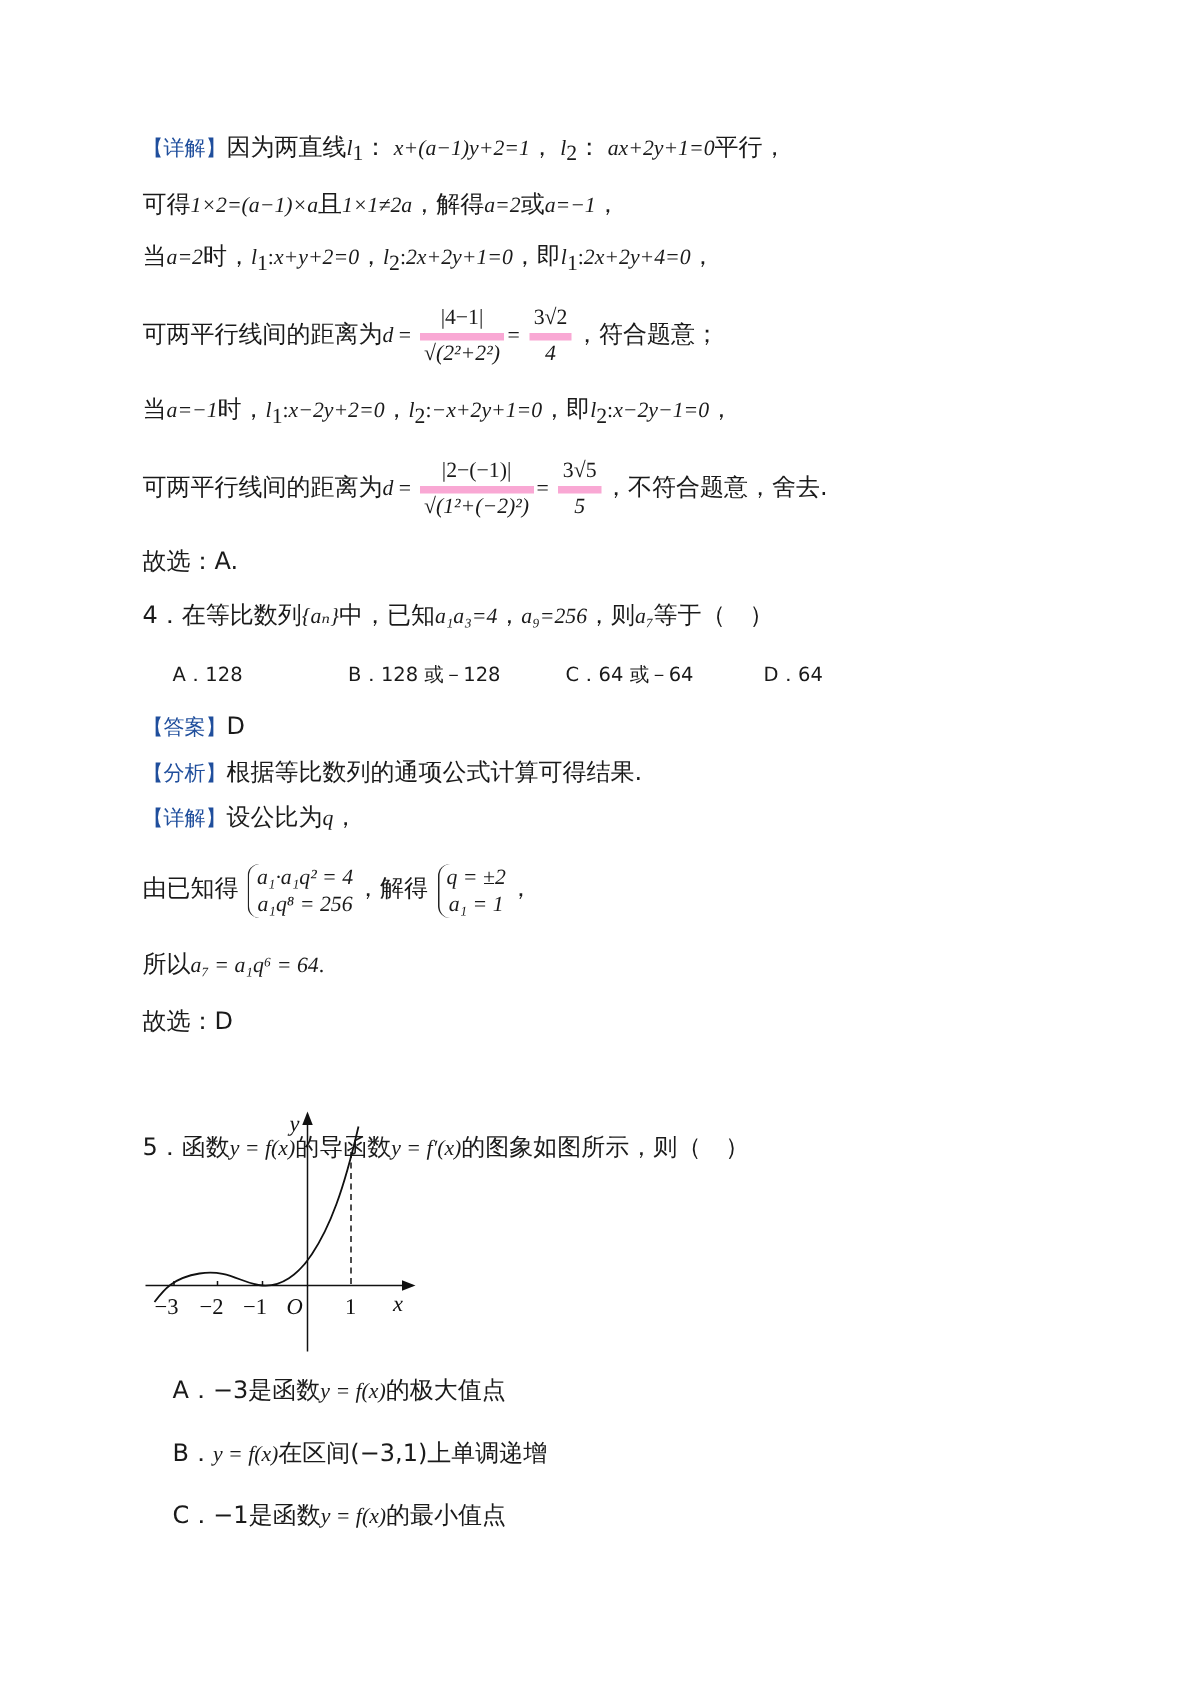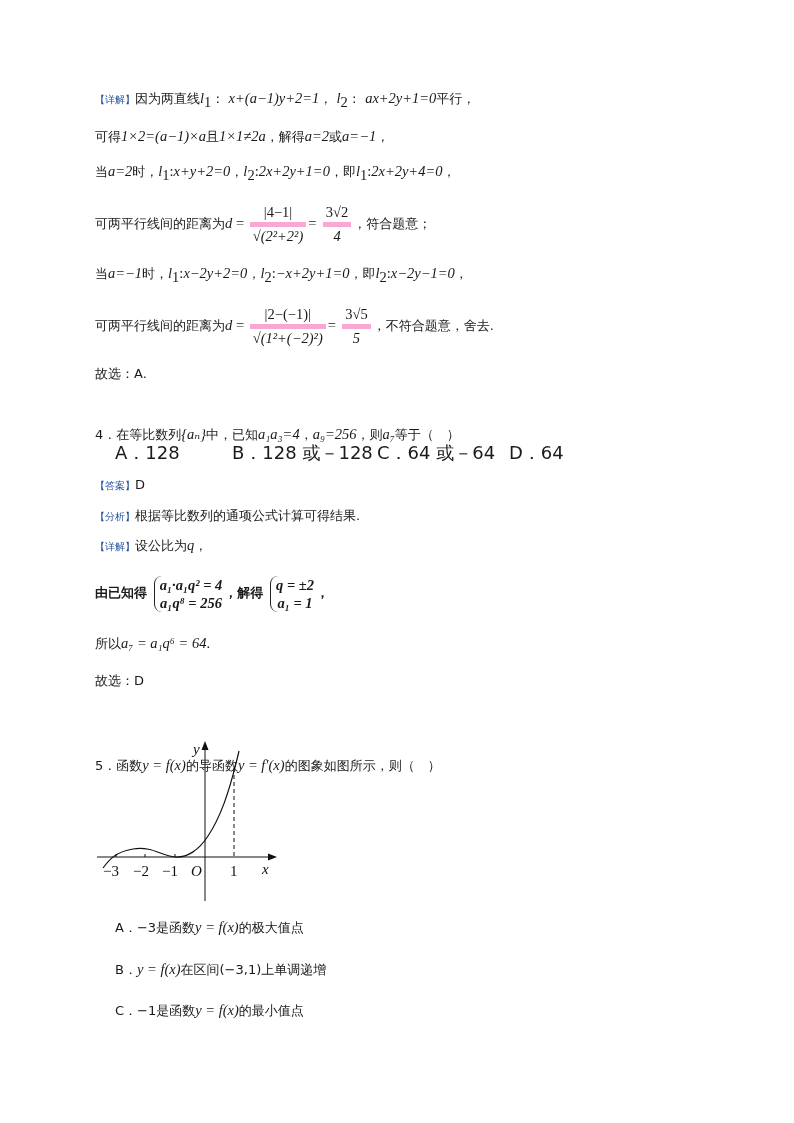--- a/index.html
+++ b/index.html
@@ -1,30 +1,30 @@
 <!DOCTYPE html>
 <html><head>
 <meta charset="utf-8">
 <style>
   html, body { margin: 0; padding: 0; background: #ffffff; }
   body { width: 794px; height: 1123px; position: relative; overflow: hidden;
          font-family: "DejaVu Serif", "Liberation Serif", serif; color: #1a1a1a; }
   .line { position: absolute; left: 95px; font-size: 13.5px; white-space: nowrap; line-height: 20px; }
-  .cn { font-family: "DejaVu Sans", "Liberation Sans", sans-serif; font-size: 13px; }
+  .cn { font-family: "DejaVu Sans", "Liberation Sans", sans-serif; font-size: 16px; }
   .m { font-family: "Liberation Serif", "DejaVu Serif", serif; font-size: 14.5px; }
   .mi { font-family: "Liberation Serif", "DejaVu Serif", serif; font-style: italic; font-size: 14.5px; }
-  .tag { color: #1f4e9c; font-family: Liberation Serif, serif; font-size: 10px; }
+  .tag { color: #1f4e9c; font-family: Liberation Serif, serif; font-size: 14px; }
   sub, sup { font-size: 9px; }
   .frac { display: inline-block; vertical-align: middle; text-align: center; margin: 0 2px; }
   .frac .num { display: block; border-bottom: 5px solid #f9a8d4; padding: 0 3px 1px; line-height: 17px; }
   .frac .den { display: block; padding: 1px 3px 0; line-height: 17px; font-style: italic; }
   .sys { display: inline-block; vertical-align: middle; border-left: 1.5px solid #222; border-radius: 8px 0 0 8px;
          padding-left: 5px; line-height: 18px; margin: 0 2px; text-align: center; }
   .sys span { display: block; }
-  .opt { position: absolute; font-size: 18px; font-family: "DejaVu Sans", "Liberation Sans", sans-serif; }
+  .opt { position: absolute; font-size: 13px; font-family: "DejaVu Sans", "Liberation Sans", sans-serif; }
   .graph { position: absolute; left: 95px; top: 738px; }
 </style>
 </head>
 <body>
 
 <div class="line" style="top:88px;">
   <span class="tag">【详解】</span><span class="cn">因为两直线</span><span class="mi">l</span><sub class="m">1</sub><span class="cn">：</span>
   <span class="mi">x+(a−1)y+2=1</span><span class="cn">，</span>
   <span class="mi">l</span><sub class="m">2</sub><span class="cn">：</span>
   <span class="mi">ax+2y+1=0</span><span class="cn">平行，</span>
@@ -49,42 +49,42 @@
 </div>
 
 <div class="line" style="top:306px; line-height:38px;">
   <span class="cn">可两平行线间的距离为</span><span class="mi">d</span><span class="m"> = </span>
   <span class="frac"><span class="num m">|2−(−1)|</span><span class="den m">√(1²+(−2)²)</span></span><span class="m">=</span>
   <span class="frac"><span class="num m">3√5</span><span class="den m">5</span></span><span class="cn">，不符合题意，舍去.</span>
 </div>
 
 <div class="line cn" style="top:364px;">故选：A.</div>
 
-<div class="line" style="top:400px;margin-top:24px;">
+<div class="line" style="top:400px;">
   <span class="cn">4．</span><span class="cn">在等比数列</span><span class="mi">{aₙ}</span><span class="cn">中，已知</span><span class="mi">a₁a₃=4</span><span class="cn">，</span><span class="mi">a₉=256</span><span class="cn">，则</span><span class="mi">a₇</span><span class="cn">等于（　）</span>
 </div>
 
 <div class="opt" style="left:115px; top:441px;">A．128</div>
 <div class="opt" style="left:232px; top:441px;">B．128 或－128</div>
 <div class="opt" style="left:377px; top:441px;">C．64 或－64</div>
 <div class="opt" style="left:509px; top:441px;">D．64</div>
 
 <div class="line" style="top:474px;">
   <span class="tag">【答案】</span><span class="cn">D</span>
 </div>
 
 <div class="line" style="top:505px;">
   <span class="tag">【分析】</span><span class="cn">根据等比数列的通项公式计算可得结果.</span>
 </div>
 
 <div class="line" style="top:535px;">
   <span class="tag">【详解】</span><span class="cn">设公比为</span><span class="mi">q</span><span class="cn">，</span>
 </div>
 
-<div class="line" style="top:572px; line-height:40px;font-weight:bold;">
+<div class="line" style="top:572px; line-height:40px;">
   <span class="cn">由已知得</span>
   <span class="sys mi"><span>a₁·a₁q² = 4</span><span>a₁q⁸ = 256</span></span><span class="cn">，解得</span>
   <span class="sys mi"><span>q = ±2</span><span>a₁ = 1</span></span><span class="cn">，</span>
 </div>
 
 <div class="line" style="top:633px;">
   <span class="cn">所以</span><span class="mi">a₇ = a₁q⁶ = 64</span><span class="m">.</span>
 </div>
 
 <div class="line cn" style="top:671px;">故选：D</div>

